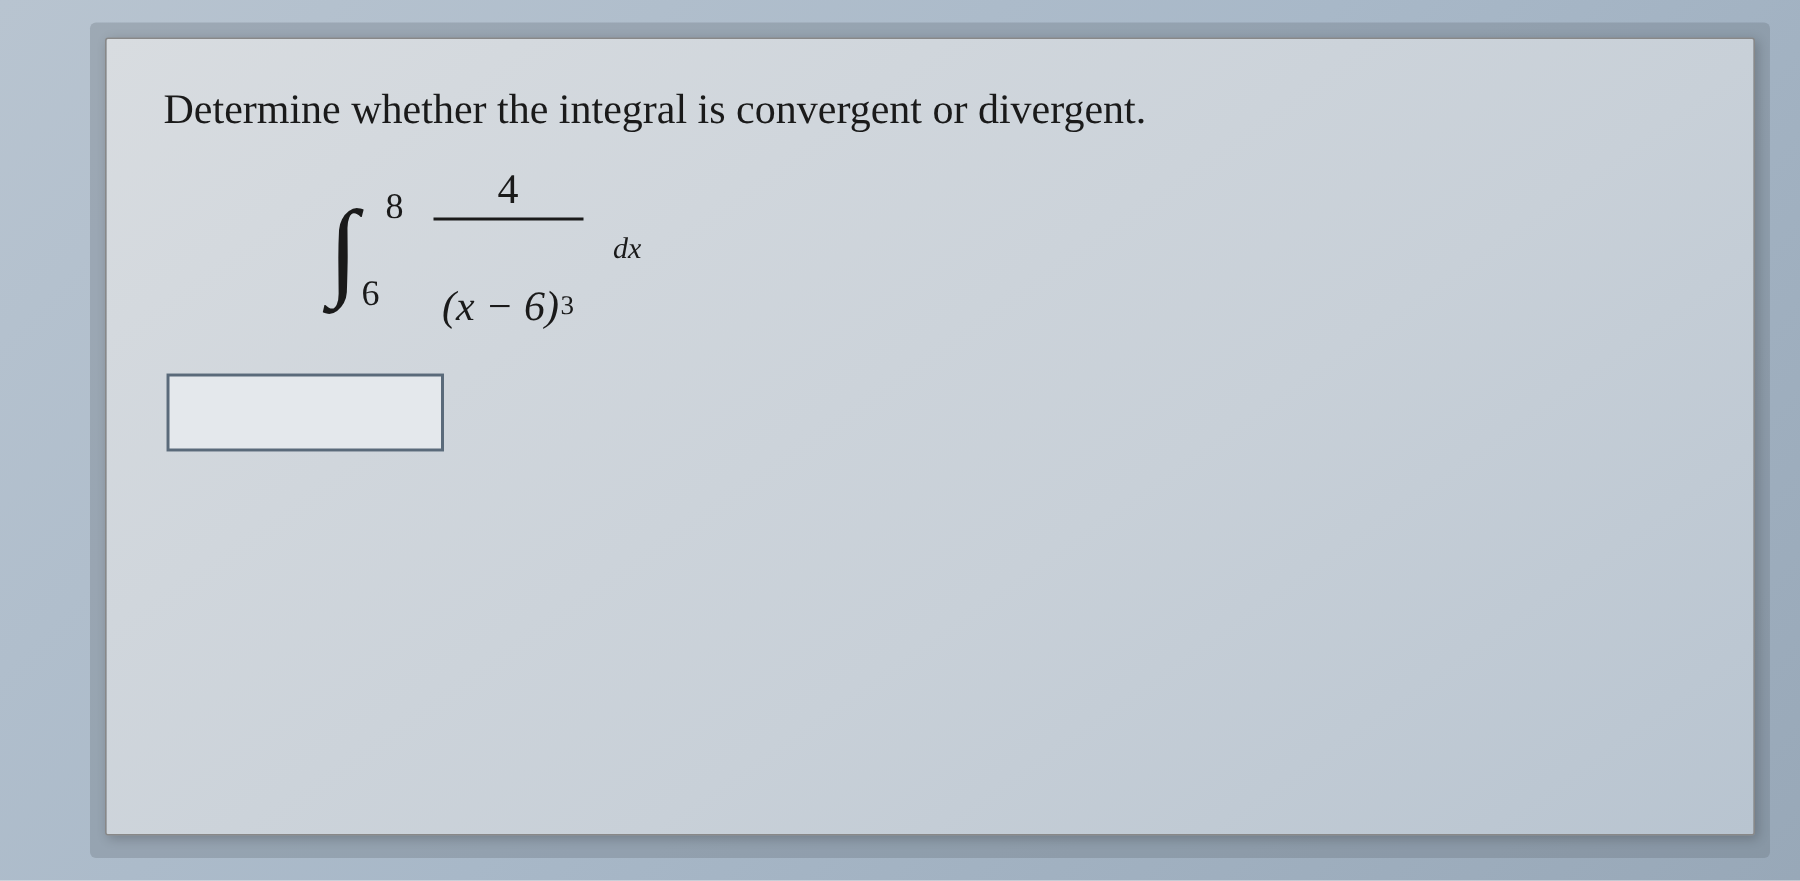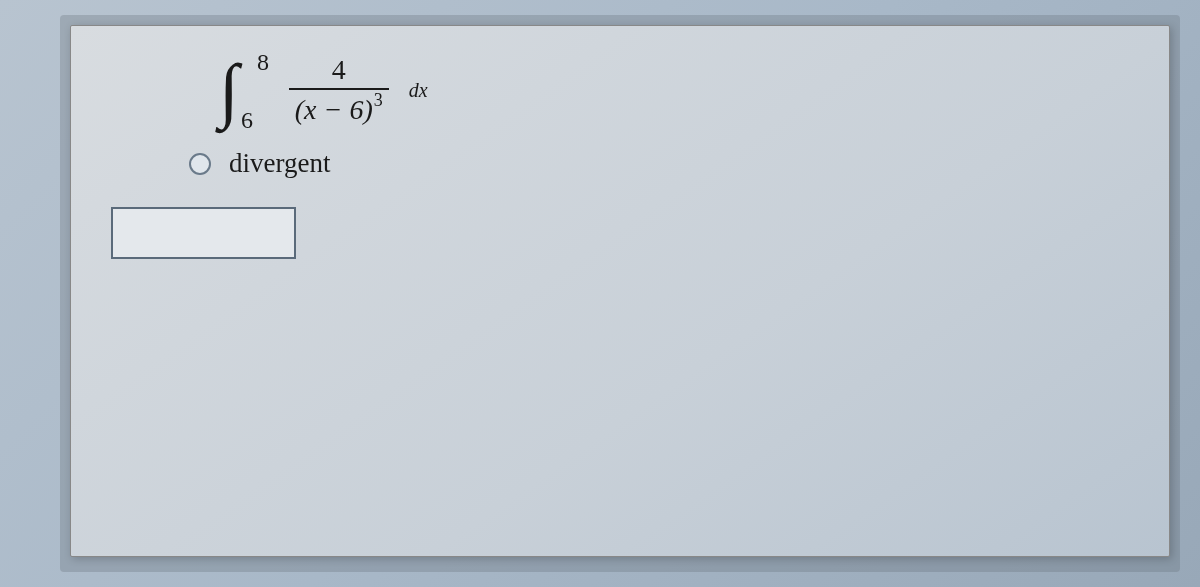--- a/index.html
+++ b/index.html
@@ -84,21 +84,22 @@
       padding: 0 6px 2px 6px;
     }
     .frac-line {
       width: 100%;
       border-top: 2px solid #1a1a1a;
     }
     .denominator {
       font-size: 28px;
       padding: 4px 6px 0 6px;
       display: flex;
-      align-items: flex-start;
+      align-items: center;
+      margin-top: 38px;
     }
     .denominator .var {
       font-style: italic;
     }
     .denominator .exp {
       font-size: 18px;
       margin-top: -4px;
       margin-left: 1px;
     }
     .dx {
@@ -143,41 +144,38 @@
       font-size: 22px;
       padding: 0 8px;
     }
   </style>
 </head>
 <body>
 
 <div class="outer-shadow"></div>
 <div class="question-card">
 
+  <div class="prompt-text">Determine whether the integral is convergent or divergent.</div>
 
   <div class="integral-container">
     <span class="integral-sign">
       ∫
       <span class="limit-upper">8</span>
       <span class="limit-lower">6</span>
     </span>
     <span class="fraction">
       <span class="numerator">4</span>
       <span class="frac-line"></span>
       <span class="denominator">
         <span class="var">(x − 6)</span>
           <span class="exp">3</span>
       </span>
     </span>
     <span class="dx">dx</span>
   </div>
 
   <div class="options">
-    <div class="option-row">
-      <div class="radio"></div>
-      <span class="option-label">divergent</span>
-    </div>
   </div>
 
 
   <input type="text" class="answer-input" value="" style="">
 
 </div>
 
 </body></html>

